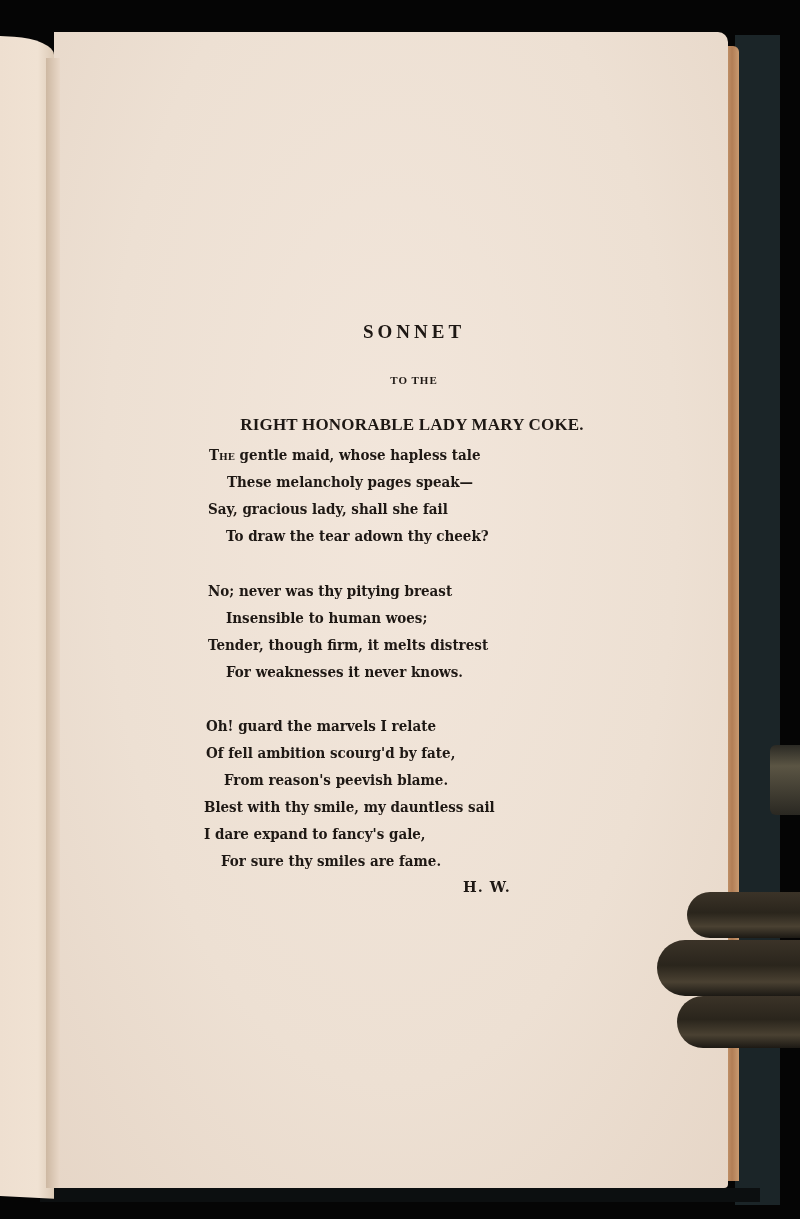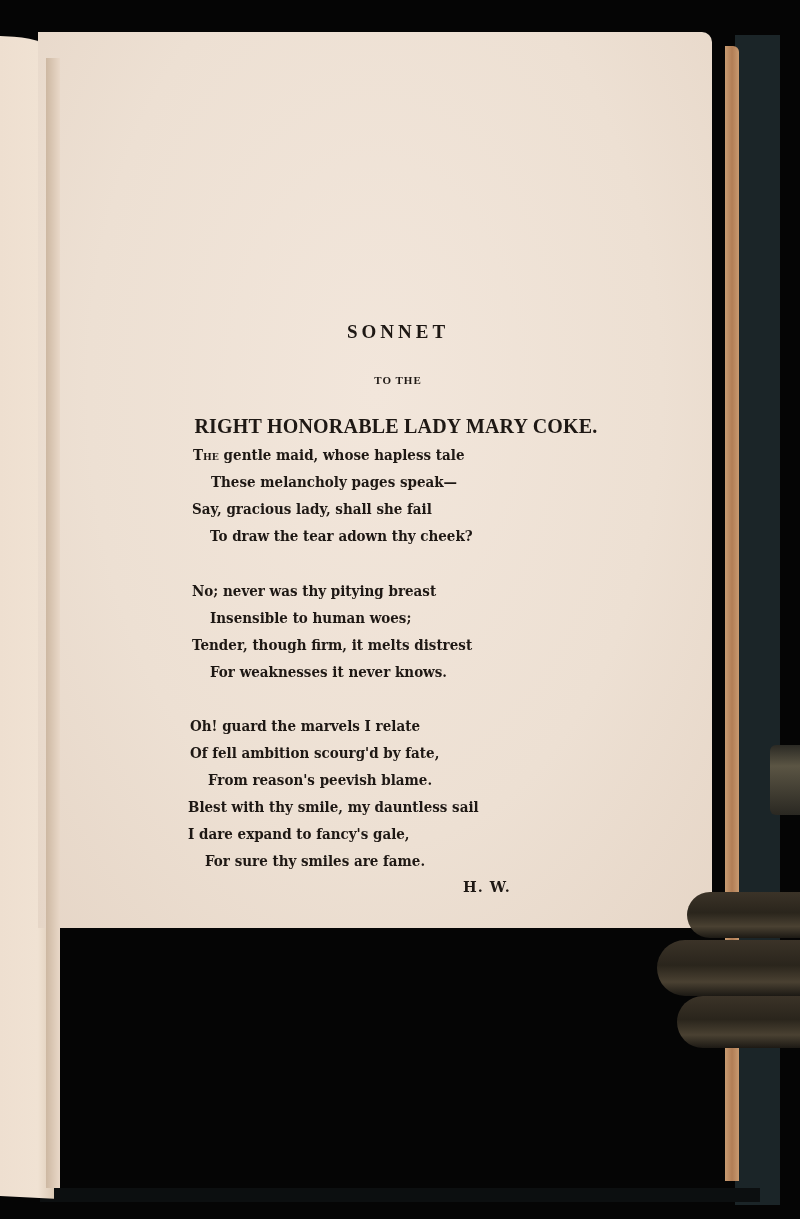--- a/index.html
+++ b/index.html
@@ -22,21 +22,21 @@
     .cover-right {
       position: absolute; left: 735px; top: 35px; width: 45px; height: 1170px;
       background: #1b2528;
     }
     .page-edge {
       position: absolute; left: 725px; top: 46px; width: 14px; height: 1135px;
       background: linear-gradient(90deg, #c89c72, #b17d55 50%, #c99a70);
       border-top-right-radius: 6px;
     }
     .page {
-      position: absolute; left: 38px; top: 32px; width: 674px; height: 896px;
+      position: absolute; left: 54px; top: 32px; width: 674px; height: 1156px;
       background: #eee0d4;
       background-image: radial-gradient(ellipse at 50% 40%, #f2e6db 0%, #ede0d3 60%, #e6d6c7 100%);
       border-top-right-radius: 10px;
       border-bottom-right-radius: 4px;
     }
     .bottom-shadow {
       position: absolute; left: 40px; top: 1188px; width: 720px; height: 14px;
       background: #0c0f10;
     }
     .text { color: #1e1814; position: absolute; white-space: nowrap; }
@@ -45,21 +45,21 @@
       font-size: 19px; letter-spacing: 4px; font-weight: bold;
       font-family: "Liberation Serif", serif;
     }
     .subtitle {
       left: 0; width: 720px; text-align: center; top: 342px;
       font-size: 11px; letter-spacing: 1px; font-weight: bold;
       font-family: Liberation Serif, serif;
     }
     .dedication {
       left: 0; width: 716px; text-align: center; top: 383px;
-      font-size: 20px; letter-spacing: 0.2px; font-weight: bold;
+      font-size: 17px; letter-spacing: 0.2px; font-weight: bold;
       font-family: "Liberation Serif", serif;
     }
     .verse {
       font-size: 14.5px; font-weight: bold;
       font-family: "DejaVu Serif", serif;
       letter-spacing: 0px; transform: scaleX(0.93); transform-origin: left center;
     }
     .sc { font-variant: small-caps; }
     .signature {
       left: 463px; top: 878px; font-size: 14.5px; font-weight: bold;

